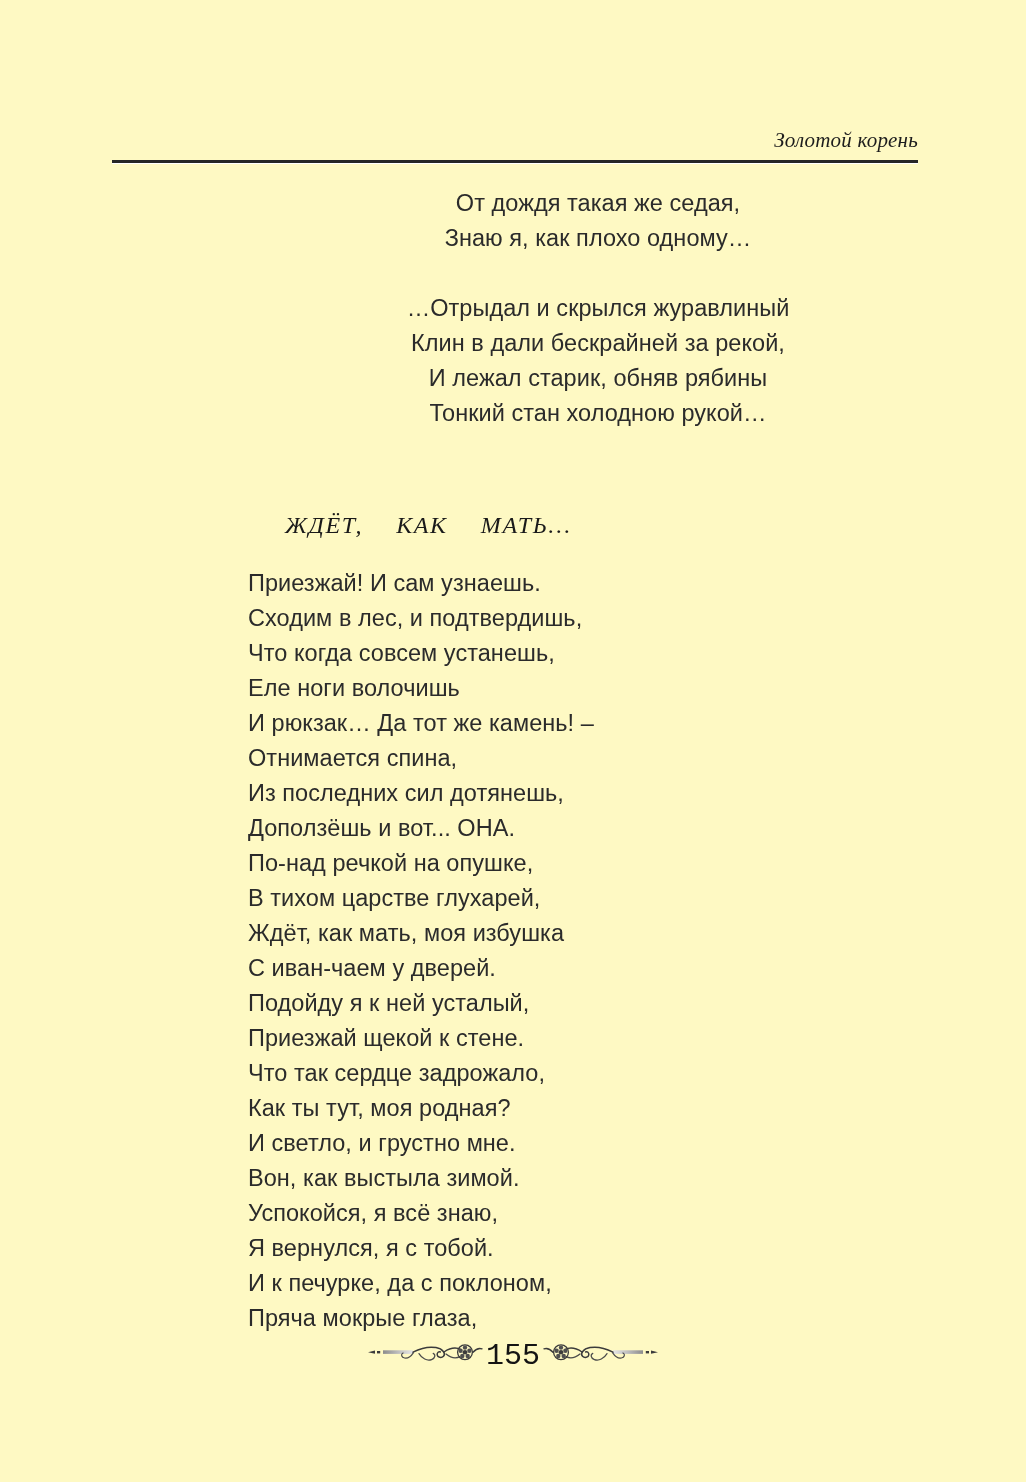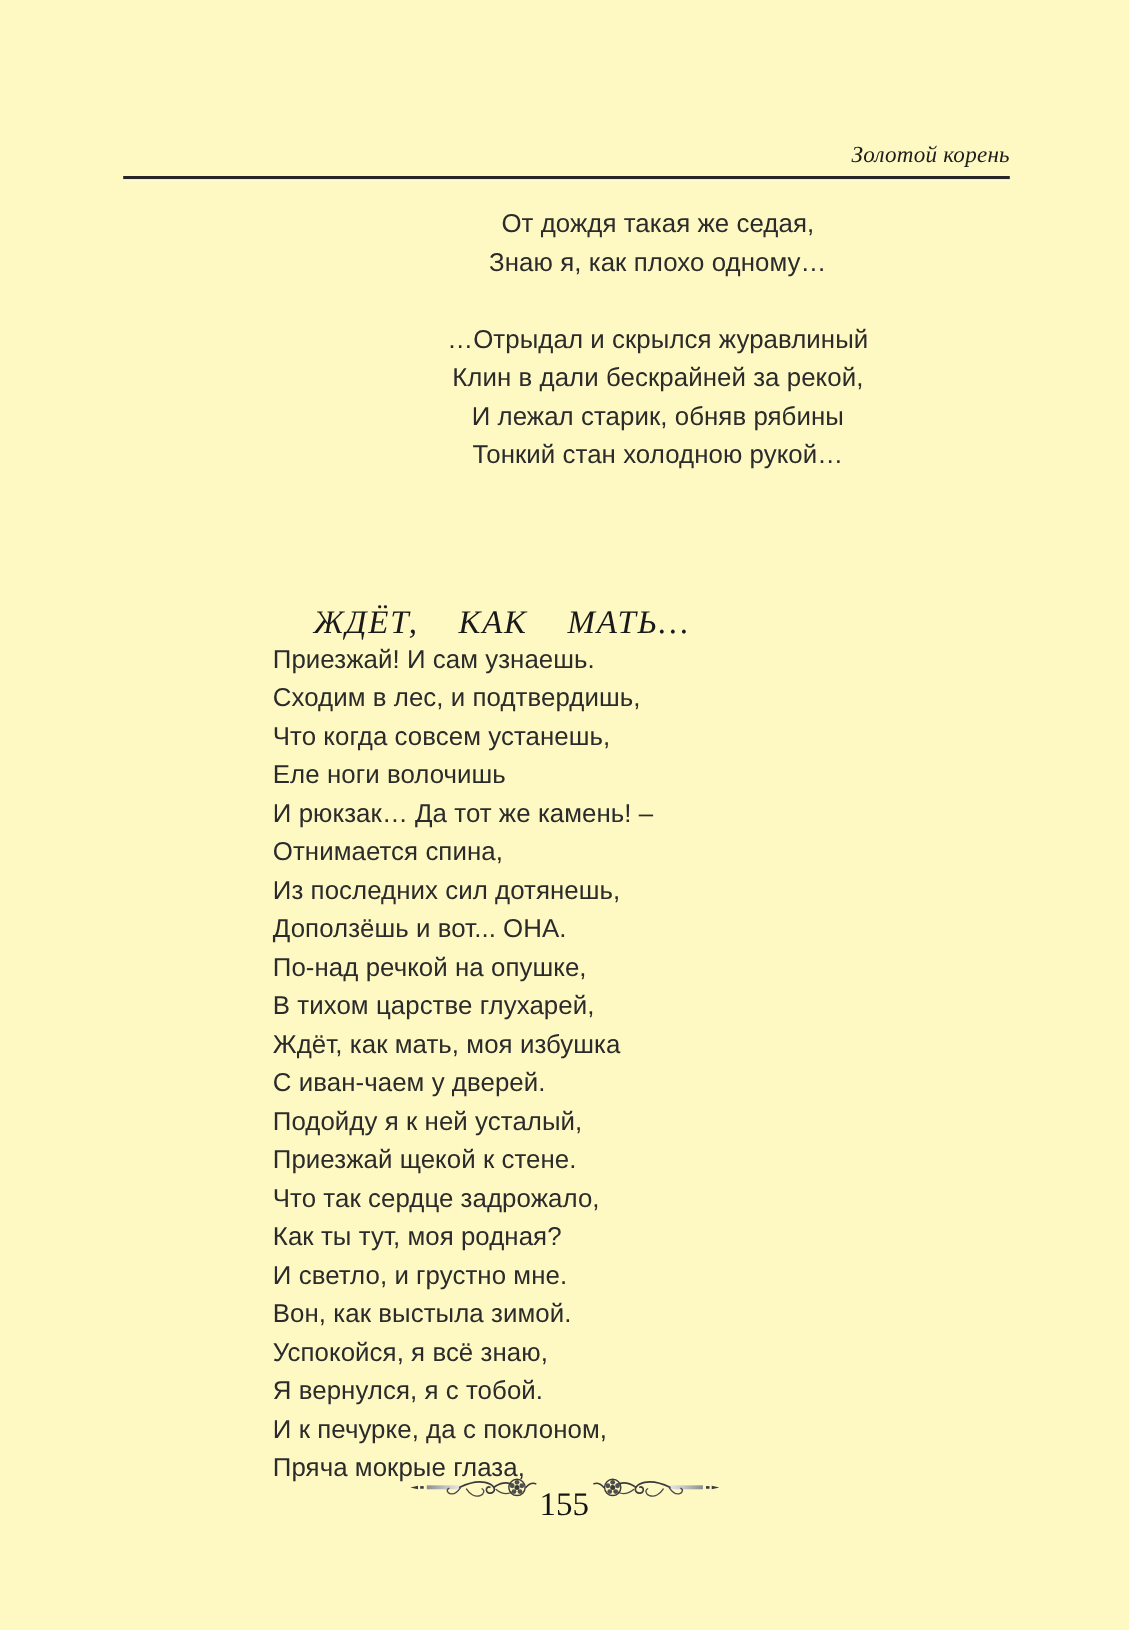--- a/index.html
+++ b/index.html
@@ -69,54 +69,53 @@
     height: 35px;
   }
 
   
   .poem-title {
     position: absolute;
     left: 285px;
     top: 512px;
     font-family: "Liberation Serif", serif;
     font-style: italic;
-    font-size: 30px;
+    font-size: 24px;
     color: #1a1a1a;
     letter-spacing: 1.6px;
     word-spacing: 9px;
     white-space: pre;
-    margin-top: 37px;
   }
 
   .poem-block {
     position: absolute;
     left: 248px;
-    top: 582px;
+    top: 566px;
     width: 700px;
   }
 
   
   .footer {
     position: absolute;
     left: 0;
     top: 1326px;
     width: 1026px;
     height: 52px;
     display: flex;
     align-items: center;
     justify-content: center;
   }
   .page-number {
-    font-family: Liberation Serif, serif;
+    font-family: Liberation Mono, monospace;
     font-size: 30px;
     color: #141414;
     line-height: 1;
     padding: 0 2px;
     position: relative;
-    top: 16px;
+    top: 4px;
   }
   .orn {
     display: block;
   }
   .orn-right {
     transform: scaleX(-1);
   }
 </style>
 </head>
 <body>

